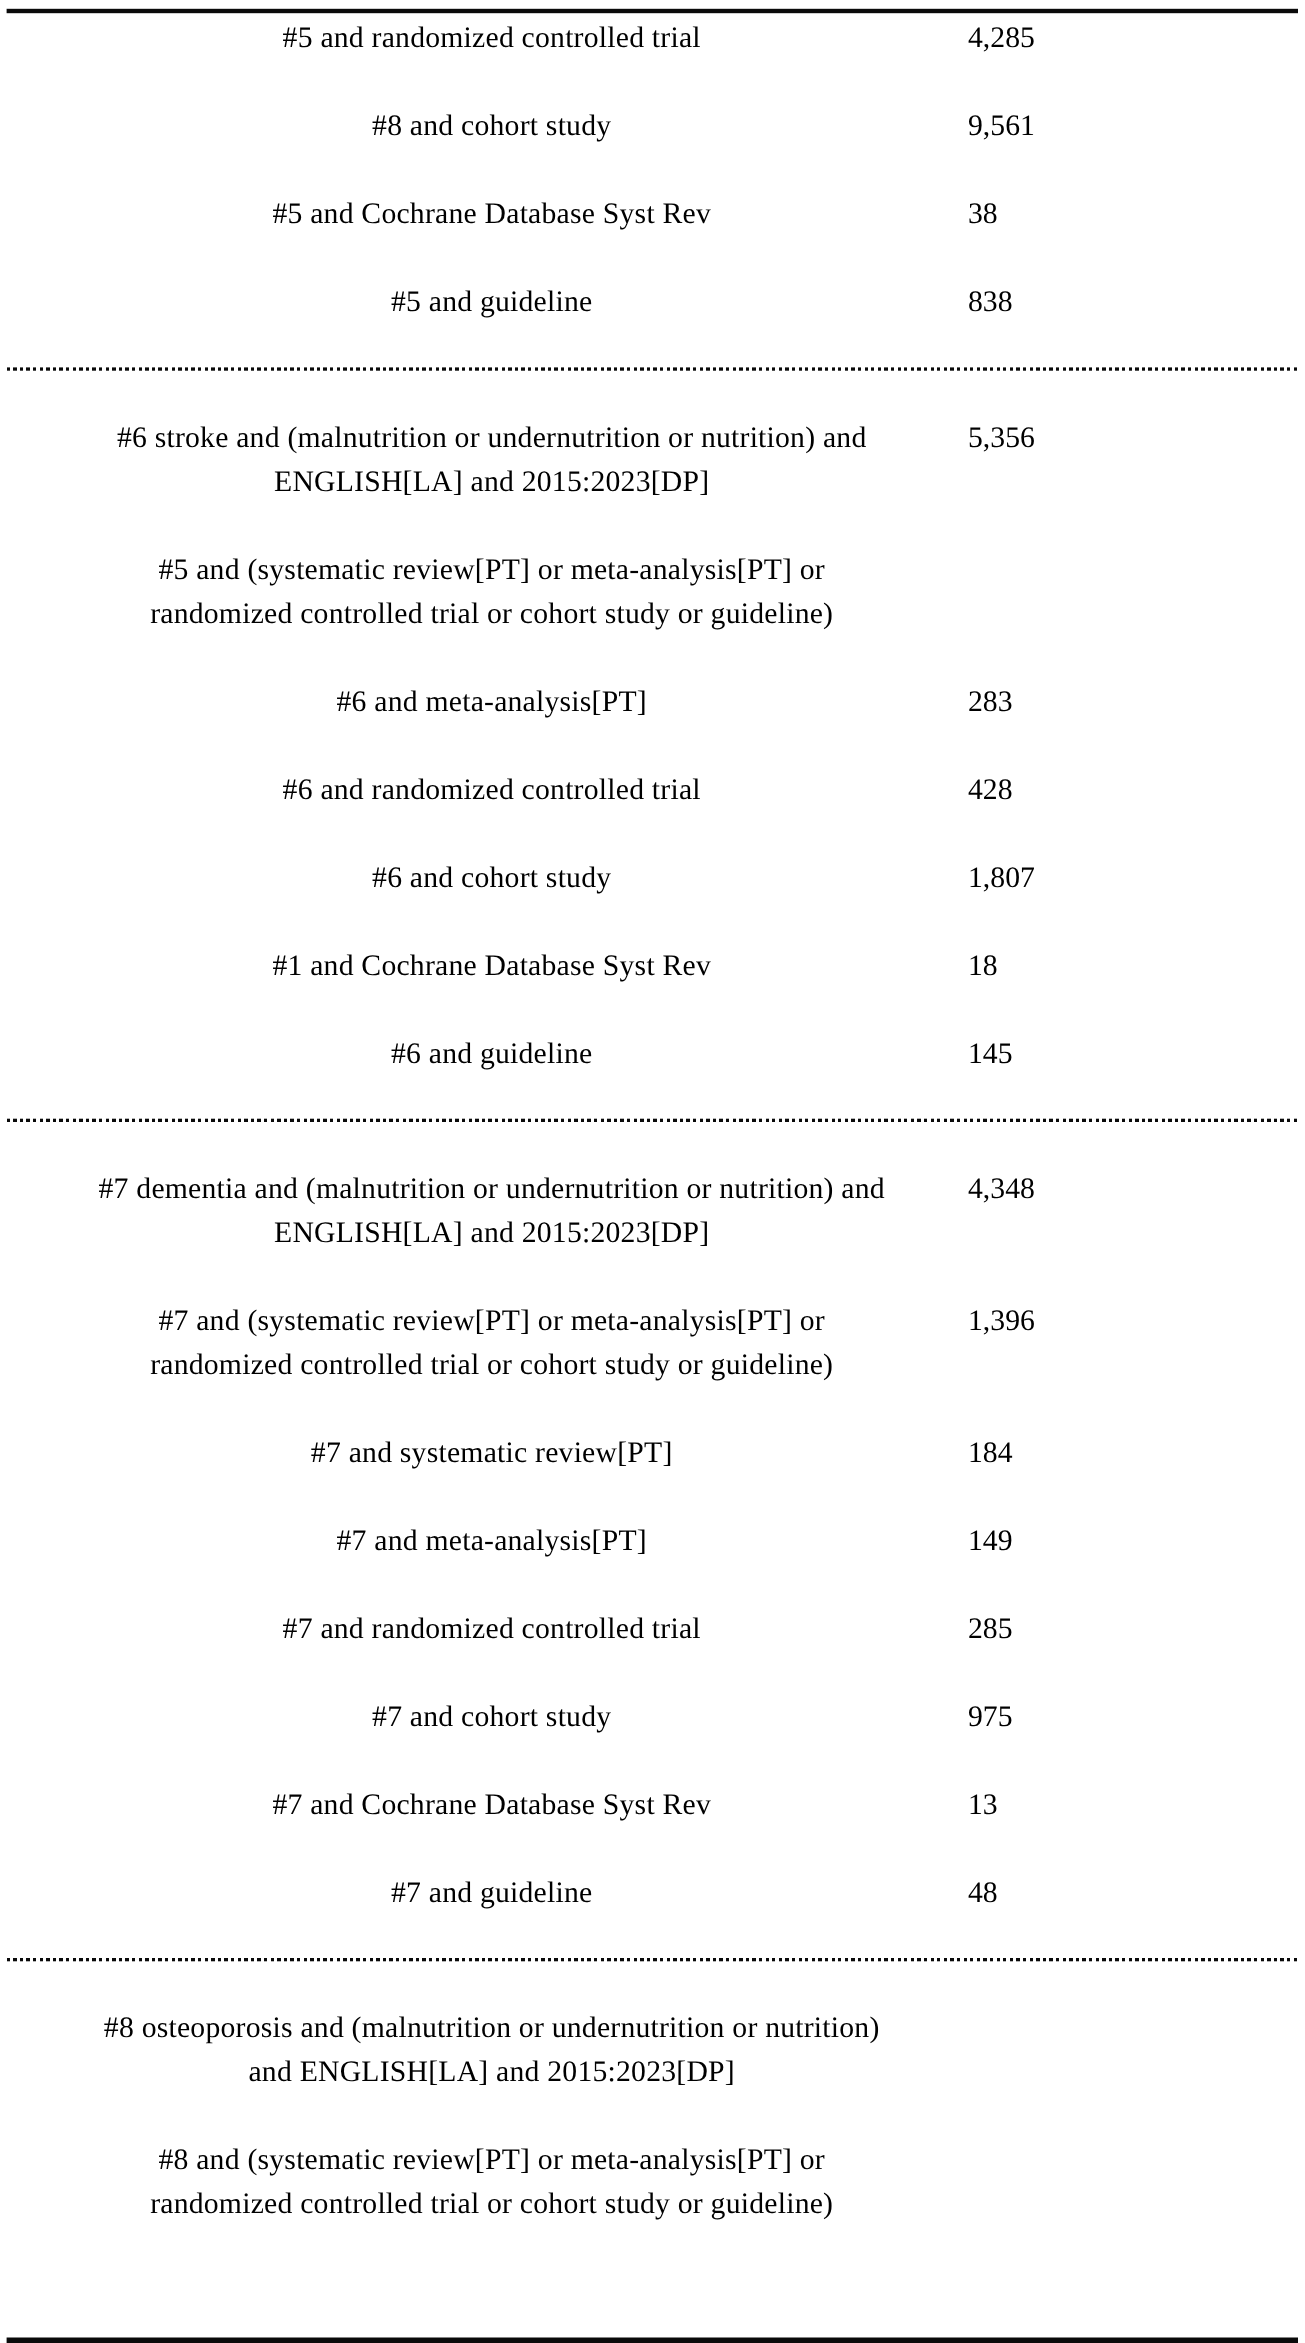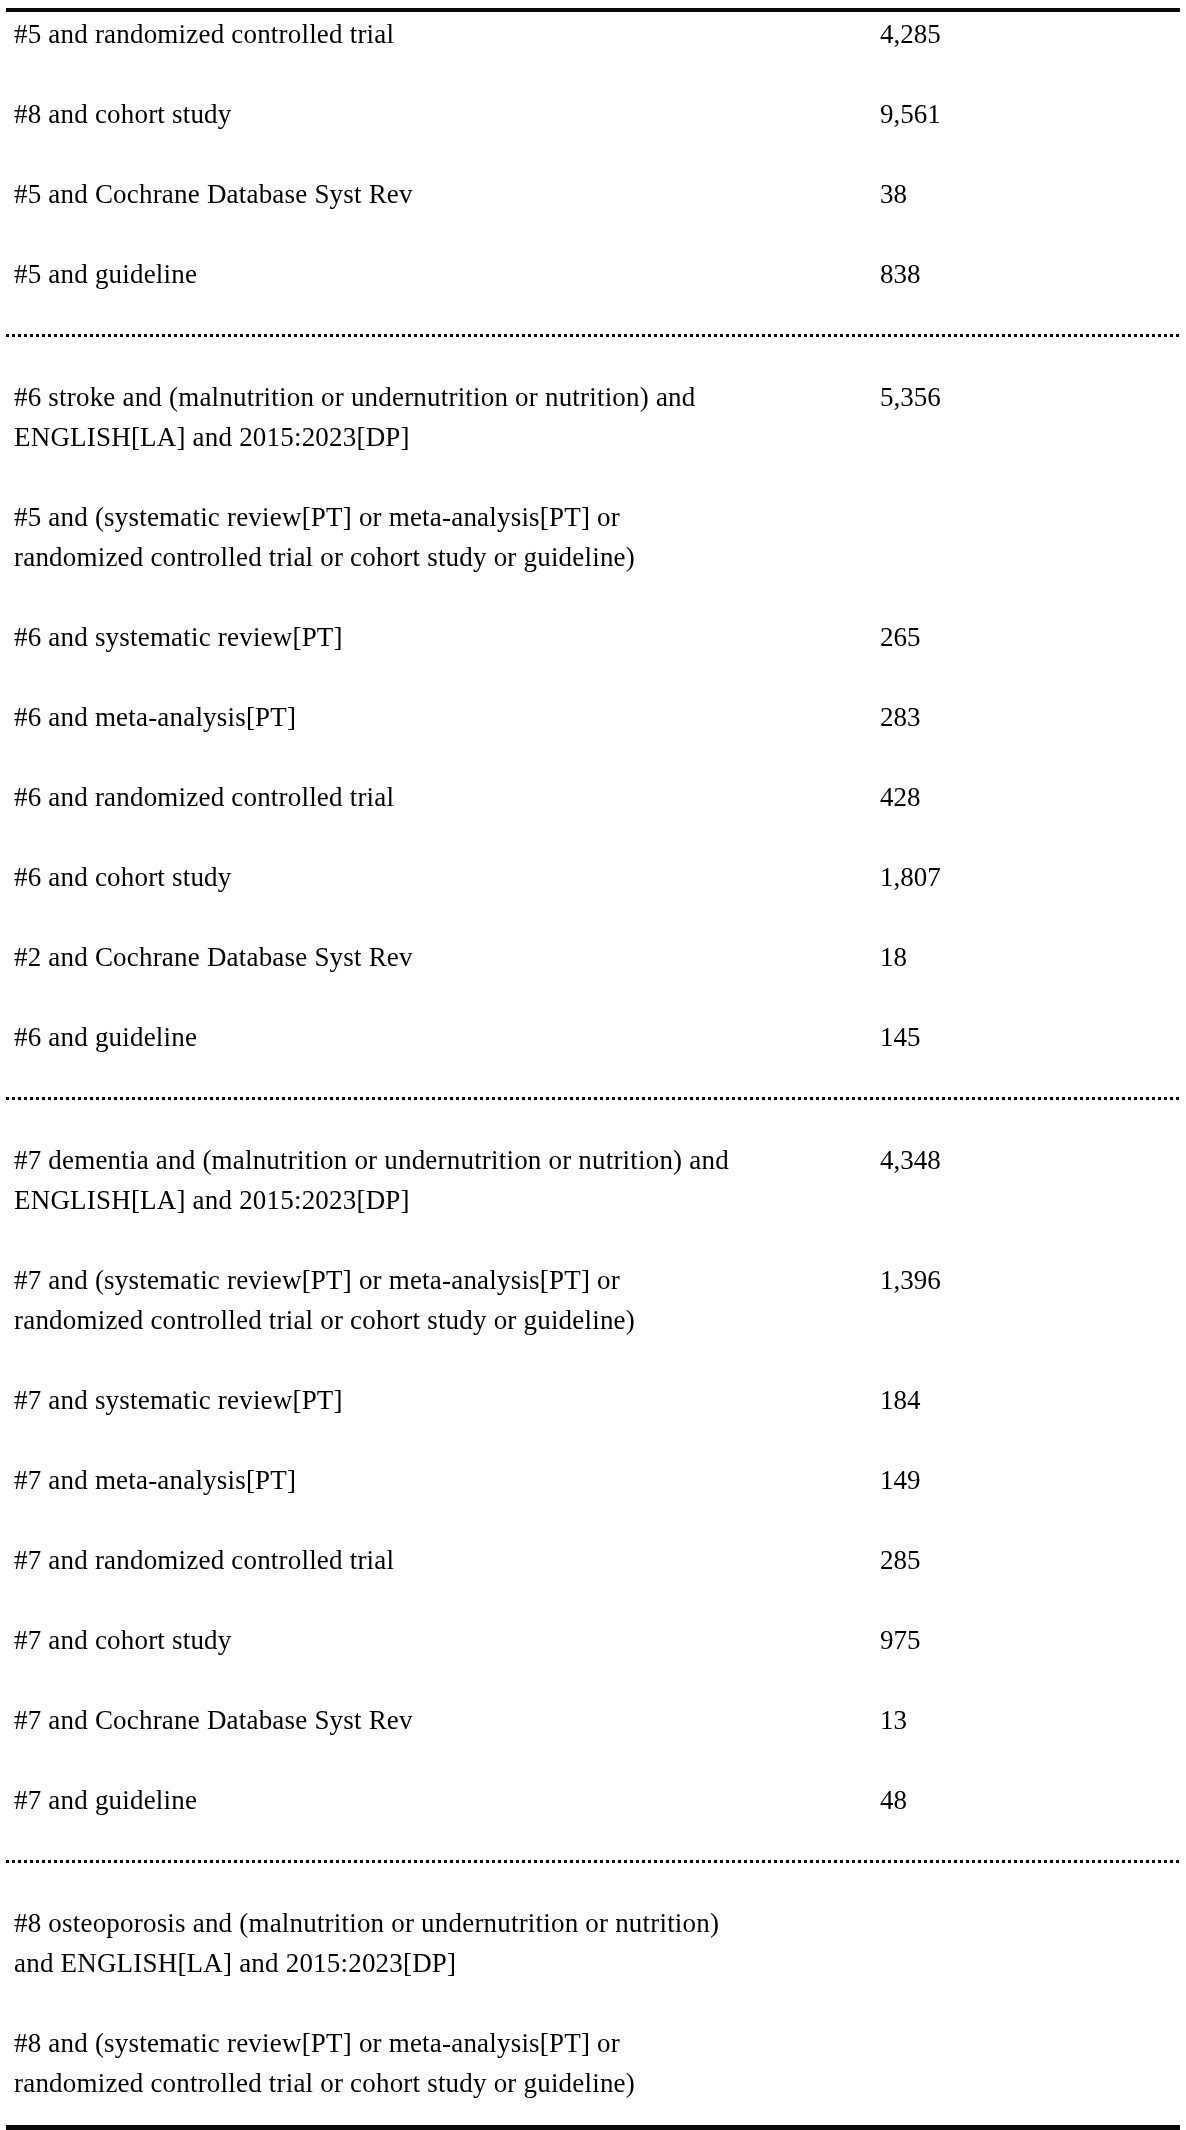--- a/index.html
+++ b/index.html
@@ -34,20 +34,21 @@
     line-height: 40px;
   }
   .section:first-of-type .row:first-child {
     padding-top: 2px;
   }
   .cell-query {
     flex: 1 1 auto;
     max-width: 866px;
     white-space: pre-line;
     letter-spacing: 0.2px;
+    text-align: center;
   }
   .cell-count {
     flex: 0 0 300px;
     width: 300px;
     text-align: left;
   }
   .divider {
     height: 3px;
     margin: 20px 0;
     background-image: repeating-linear-gradient(to right, #0a0a0a 0 3px, transparent 3px 6px);
@@ -84,37 +85,33 @@
       <div class="row">
         <div class="cell-query">#6 stroke and (malnutrition or undernutrition or nutrition) and
 ENGLISH[LA] and 2015:2023[DP]</div>
         <div class="cell-count">5,356</div>
       </div>
       <div class="row">
         <div class="cell-query">#5 and (systematic review[PT] or meta-analysis[PT] or
 randomized controlled trial or cohort study or guideline)</div>
       </div>
       <div class="row">
-        <div class="cell-query">#6 and systematic review[PT]</div>
-        <div class="cell-count">265</div>
-      </div>
-      <div class="row">
         <div class="cell-query">#6 and meta-analysis[PT]</div>
         <div class="cell-count">283</div>
       </div>
       <div class="row">
         <div class="cell-query">#6 and randomized controlled trial</div>
         <div class="cell-count">428</div>
       </div>
       <div class="row">
         <div class="cell-query">#6 and cohort study</div>
         <div class="cell-count">1,807</div>
       </div>
       <div class="row">
-        <div class="cell-query">#2 and Cochrane Database Syst Rev</div>
+        <div class="cell-query">#1 and Cochrane Database Syst Rev</div>
         <div class="cell-count">18</div>
       </div>
       <div class="row">
         <div class="cell-query">#6 and guideline</div>
         <div class="cell-count">145</div>
       </div>
     </div>
 
     <div class="divider"></div>
 

